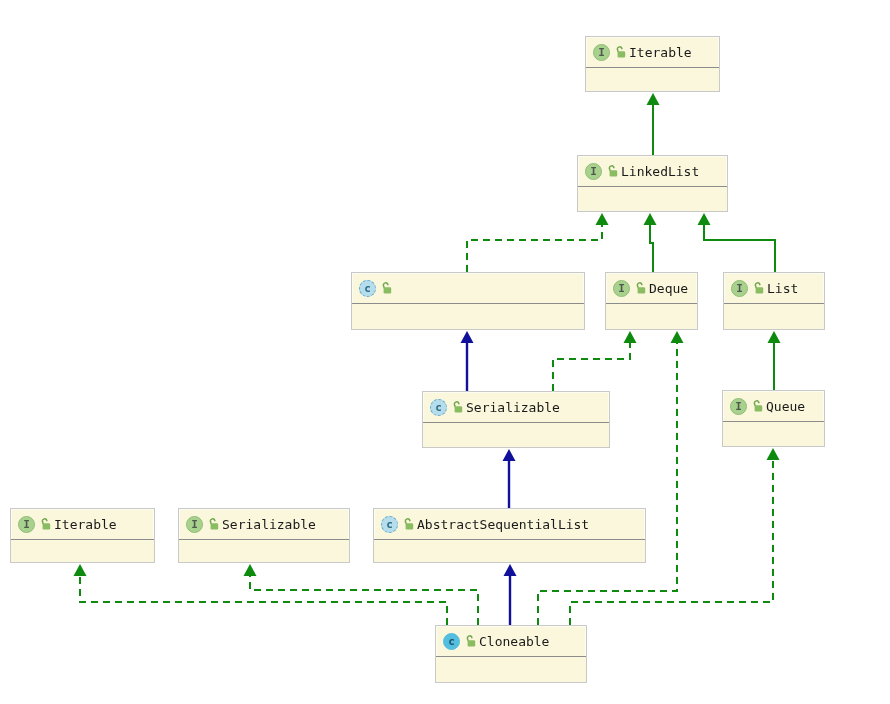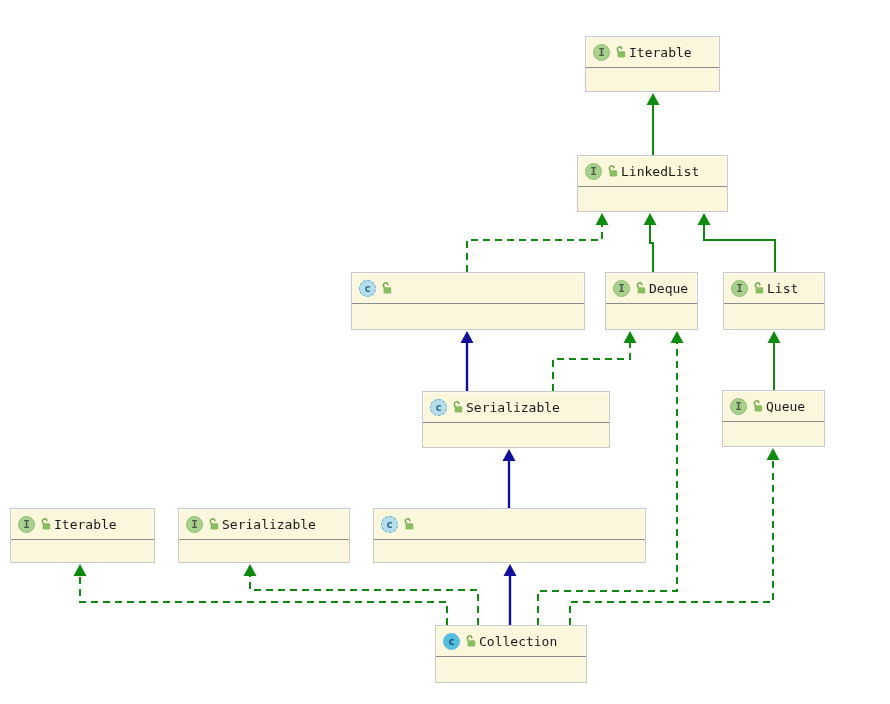--- a/index.html
+++ b/index.html
@@ -261,29 +261,30 @@
     </div>
     <div class="node kind-abstract_class" style="left: 373px; top: 508px; width: 273px; height: 55px;">
       <div class="title">
         <span class="type-icon">c</span>
         <span class="lock">
           <svg viewBox="0 0 13 13" width="13" height="13">
             <path class="shackle" d="M4.1 5.6 L3.4 3.6 A2.3 2.3 0 0 1 7.5 1.8 L7.9 2.6" fill="none" stroke-width="1.5" stroke-linecap="round"></path>
             <rect class="lock-body" x="3.6" y="5.2" width="7.6" height="6.4" rx="1.3"></rect>
           </svg>
         </span>
+        <span class="label">AbstractSequentialList</span>
       </div>
       <div class="body"></div>
     </div>
     <div class="node kind-class" style="left: 435px; top: 625px; width: 152px; height: 58px;">
       <div class="title">
         <span class="type-icon">c</span>
         <span class="lock">
           <svg viewBox="0 0 13 13" width="13" height="13">
             <path class="shackle" d="M4.1 5.6 L3.4 3.6 A2.3 2.3 0 0 1 7.5 1.8 L7.9 2.6" fill="none" stroke-width="1.5" stroke-linecap="round"></path>
             <rect class="lock-body" x="3.6" y="5.2" width="7.6" height="6.4" rx="1.3"></rect>
           </svg>
         </span>
-        <span class="label">Collection</span>
+        <span class="label">Cloneable</span>
       </div>
       <div class="body"></div>
     </div>
   </div>
 
 </body></html>

